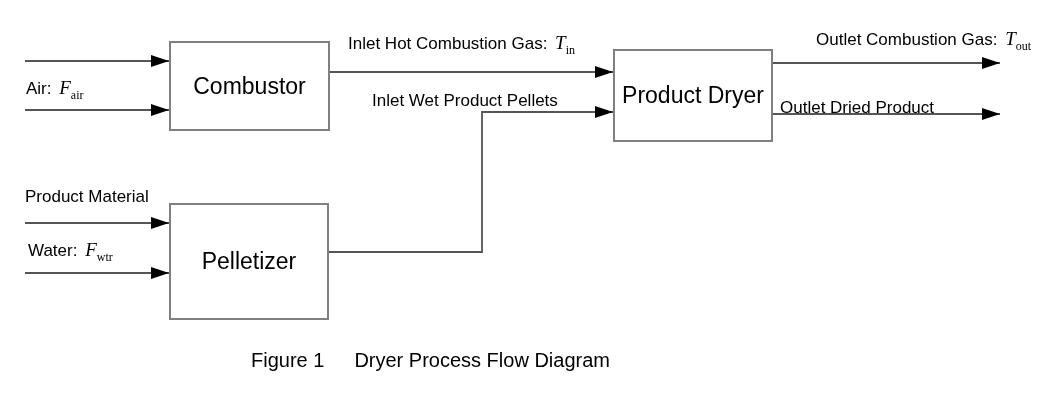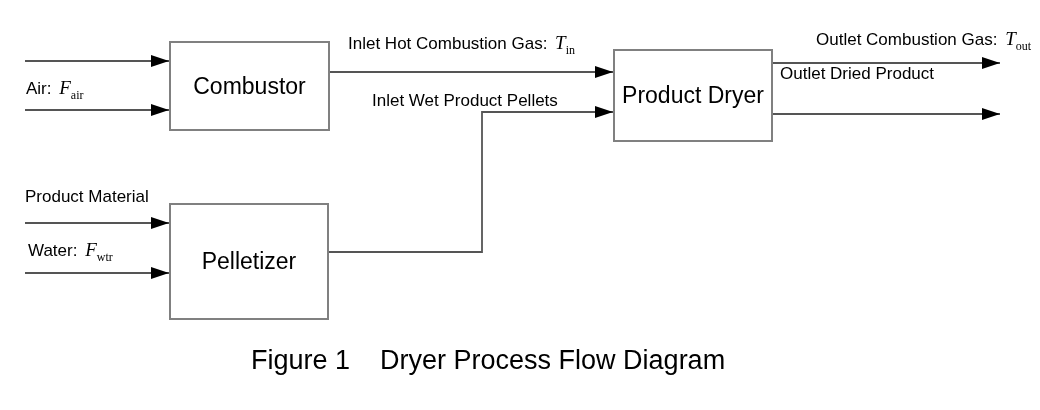--- a/index.html
+++ b/index.html
@@ -62,27 +62,27 @@
     vertical-align: baseline;
     position: relative;
     top: 5px;
     line-height: 0;
   }
   .lbl-tail-gas         { left: 27px;  top: 24px; }
   .lbl-air              { left: 26px;  top: 78px; }
   .lbl-inlet-hot-gas    { left: 348px; top: 33px; }
   .lbl-inlet-wet-pellets{ left: 349px; top: 91px; margin-left: 23px; }
   .lbl-outlet-gas       { left: 780px; top: 29px; margin-left: 36px; }
-  .lbl-outlet-product   { left: 780px; top: 64px; }
+  .lbl-outlet-product   { left: 780px; top: 98px; }
   .lbl-product-material { left: 25px;  top: 187px; }
   .lbl-water            { left: 28px;  top: 240px; }
   .caption {
     position: absolute;
     left: 251px; top: 348px;
-    font-size: 27px;
+    font-size: 20px;
     line-height: 24px;
     white-space: nowrap;
     text-align: center;
   }
   .caption .title-part { margin-left: 30px; }
 </style>
 </head>
 <body>
 
 <div class="canvas">

